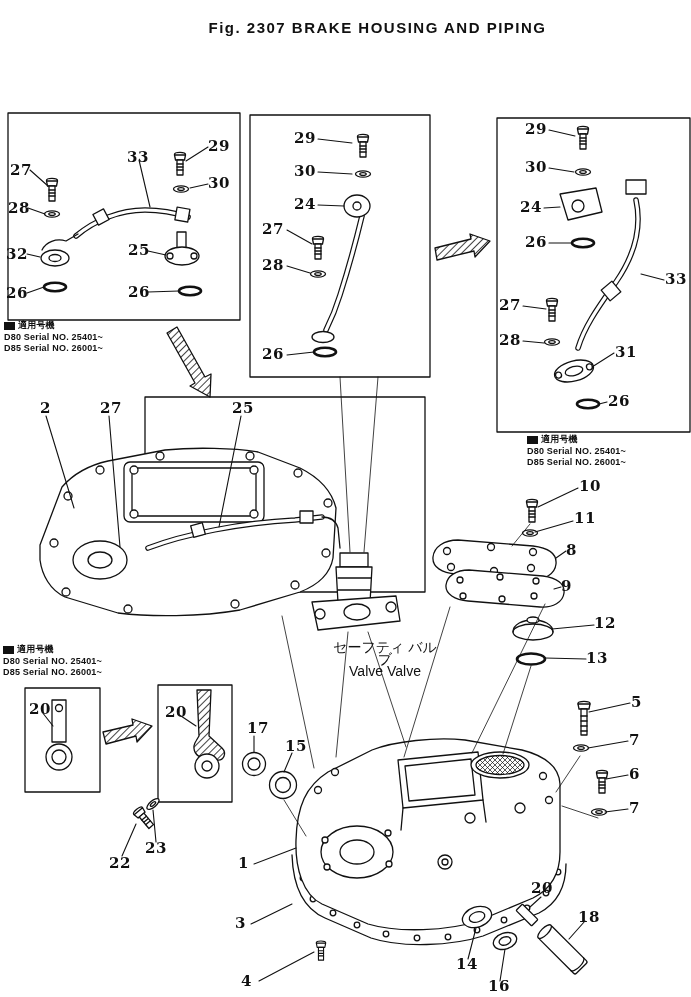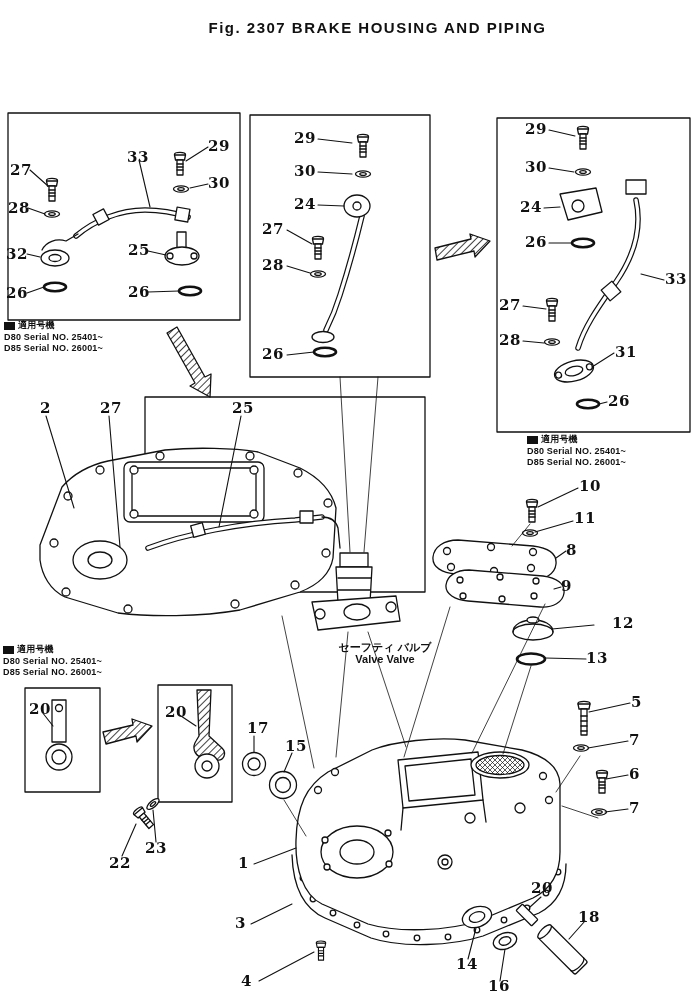--- a/index.html
+++ b/index.html
@@ -18,21 +18,21 @@
     font-size:15px; font-weight:bold; letter-spacing:1.5px;margin-left:32px;
   }
   svg.canvas { position:absolute; left:0; top:0; }
   .co {
     position:absolute; font-family:"DejaVu Serif", serif;
     font-weight:bold; font-size:15px; letter-spacing:0.5px; line-height:16px;
   }
   .serial-note { position:absolute; font-size:9px; font-weight:bold; line-height:11px; letter-spacing:0.2px; }
   .sn-head { display:flex; align-items:center; gap:3px; margin-bottom:1px; font-size:9px; }
   .sn-box { width:11px; height:8px; background:#111; display:inline-block; }
-  .sv-label { position:absolute; width:110px; text-align:center; font-size:11px; font-weight:bold; line-height:12px; }
+  .sv-label { position:absolute; width:110px; text-align:center; font-size:14px; font-weight:normal; line-height:12px; }
 </style>
 </head>
 <body>
 
 <div class="page">
 
   <div class="title-en">Fig. 2307 BRAKE HOUSING AND PIPING</div>
 
   <svg class="canvas" width="691" height="997" viewBox="0 0 691 997" stroke="#111" fill="none" stroke-width="1.3" stroke-linecap="round" stroke-linejoin="round">
     <defs>
@@ -402,21 +402,21 @@
   <span class="co" style="left:608px;top:393px">26</span>
 
   <span class="co" style="left:40px;top:400px">2</span>
   <span class="co" style="left:100px;top:400px">27</span>
   <span class="co" style="left:232px;top:400px">25</span>
 
   <span class="co" style="left:579px;top:478px">10</span>
   <span class="co" style="left:574px;top:510px">11</span>
   <span class="co" style="left:566px;top:542px">8</span>
   <span class="co" style="left:561px;top:578px">9</span>
-  <span class="co" style="left:612px;top:615px">12</span>
+  <span class="co" style="left:594px;top:615px">12</span>
   <span class="co" style="left:586px;top:650px">13</span>
   <span class="co" style="left:631px;top:694px">5</span>
   <span class="co" style="left:629px;top:732px">7</span>
   <span class="co" style="left:629px;top:766px">6</span>
   <span class="co" style="left:629px;top:800px">7</span>
 
   <span class="co" style="left:29px;top:701px">20</span>
   <span class="co" style="left:165px;top:704px">20</span>
   <span class="co" style="left:247px;top:720px">17</span>
   <span class="co" style="left:285px;top:738px">15</span>

